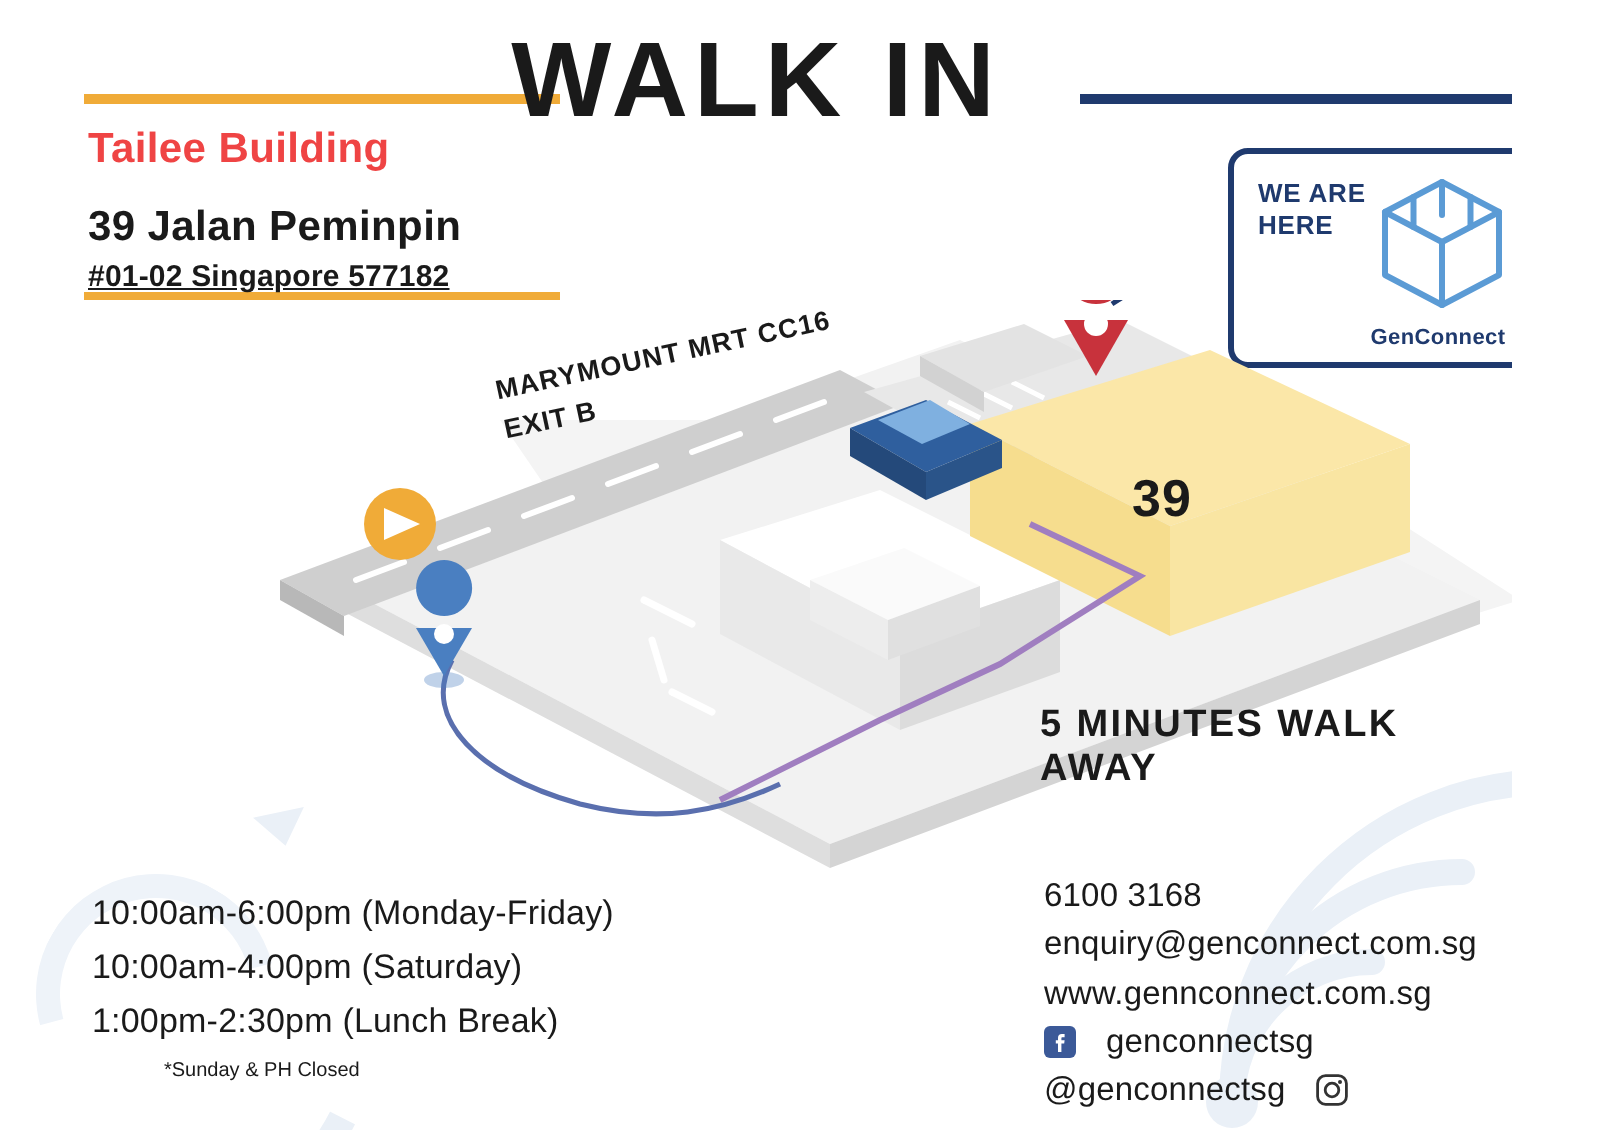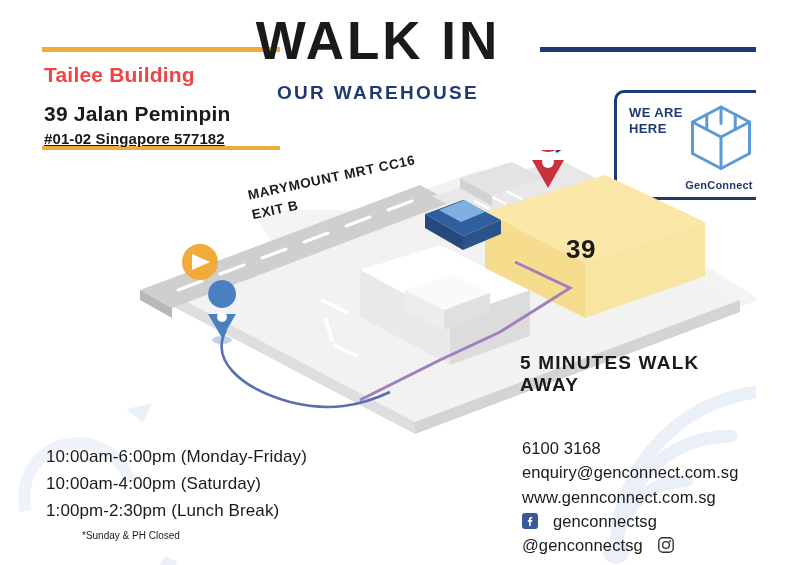--- a/index.html
+++ b/index.html
@@ -55,21 +55,21 @@
     font-size: 19px; font-weight: bold; letter-spacing: 2.3px; color: #1f3a6e;
   }
 
   .addr { position: absolute; left: 44px; top: 62px; }
   .addr-l1 { font-size: 21px; font-weight: bold; color: #ef4444; line-height: 1.25; letter-spacing: 0.2px;}
   .addr-l2 { font-size: 21px; font-weight: bold; color: #1a1a1a; line-height: 1.25; letter-spacing: 0.2px; margin-top: 13px;}
   .addr-l3 { font-size: 15px; font-weight: bold; color: #1a1a1a; margin-top: 2px; letter-spacing: 0.1px; text-decoration: underline;}
 
   
   .wah-box {
-    position: absolute; left: 614px; top: 90px; width: 163px; height: 110px;
+    position: absolute; left: 614px; top: 74px; width: 163px; height: 110px;
     border: 3px solid #1f3a6e; border-radius: 10px; background: #ffffff;
   }
   .wah-text {
     position: absolute; left: 12px; top: 12px; width: 62px;
     font-size: 13px; font-weight: bold; color: #1f3a6e; line-height: 1.22; letter-spacing: 0.4px;
   }
   .gc-logo { position: absolute; right: 14px; top: 8px; width: 78px; height: 72px; }
   .gc-name {
     position: absolute; right: 12px; bottom: 6px; width: 86px; text-align: center;
     font-size: 11px; font-weight: bold; color: #1f3a6e; letter-spacing: 0.2px;
@@ -121,21 +121,20 @@
       <path d="M40 190 A160 160 0 0 1 200 30"></path>
     </g>
     <circle cx="40" cy="190" r="13" fill="#eaf0f7"></circle>
   </svg>
 
   <div class="rule-left"></div>
   <div class="rule-left-bottom"></div>
   <div class="rule-right"></div>
 
   <div class="title">WALK IN</div>
-  <div class="subtitle">OUR WAREHOUSE</div>
 
   <div class="addr">
     <div class="addr-l1">Tailee Building</div>
     <div class="addr-l2">39 Jalan Peminpin</div>
     <div class="addr-l3">#01-02 Singapore 577182</div>
   </div>
 
   <div class="wah-box">
     <div class="wah-text">
       <span>WE ARE</span><br>

